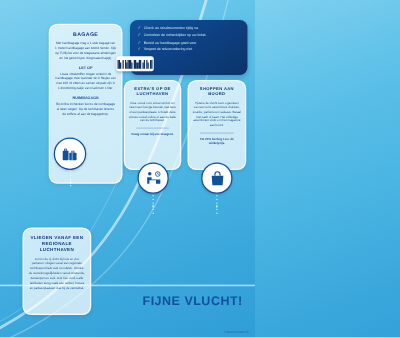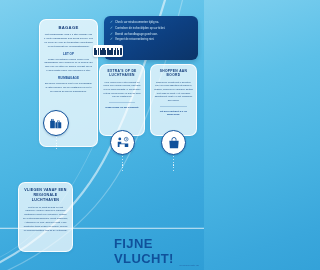--- a/index.html
+++ b/index.html
@@ -86,21 +86,21 @@
   .dots span { display:block; width:1.2px; height:1.2px; border-radius:50%; background:#ffffff; margin-bottom:1.6px; opacity:.9; }
 
   
   #regional-panel { left:18px; top:182px; width:55px; height:70px; padding:5px 4px; }
   #regional-panel .panel-title { font-size:3.6px; line-height:1.35; margin-bottom:3px; }
   #regional-panel .panel-body { font-size:2.4px; line-height:1.6; }
 
   
   #fijne-vlucht {
     position:absolute; left:114px; top:236px;
-    color:#10519b; font-size:13px; font-weight:bold; letter-spacing:.4px;
+    color:#10519b; font-size:10px; font-weight:bold; letter-spacing:.4px;
   }
   #footer-bar { position:absolute; left:0; top:228px; width:204px; height:1px; background:rgba(255,255,255,0.5); }
   #footer-text {
     position:absolute; right:5px; bottom:3px;
     color:#2566a8; font-size:2.5px;
   }
 </style>
 </head>
 <body>
 

